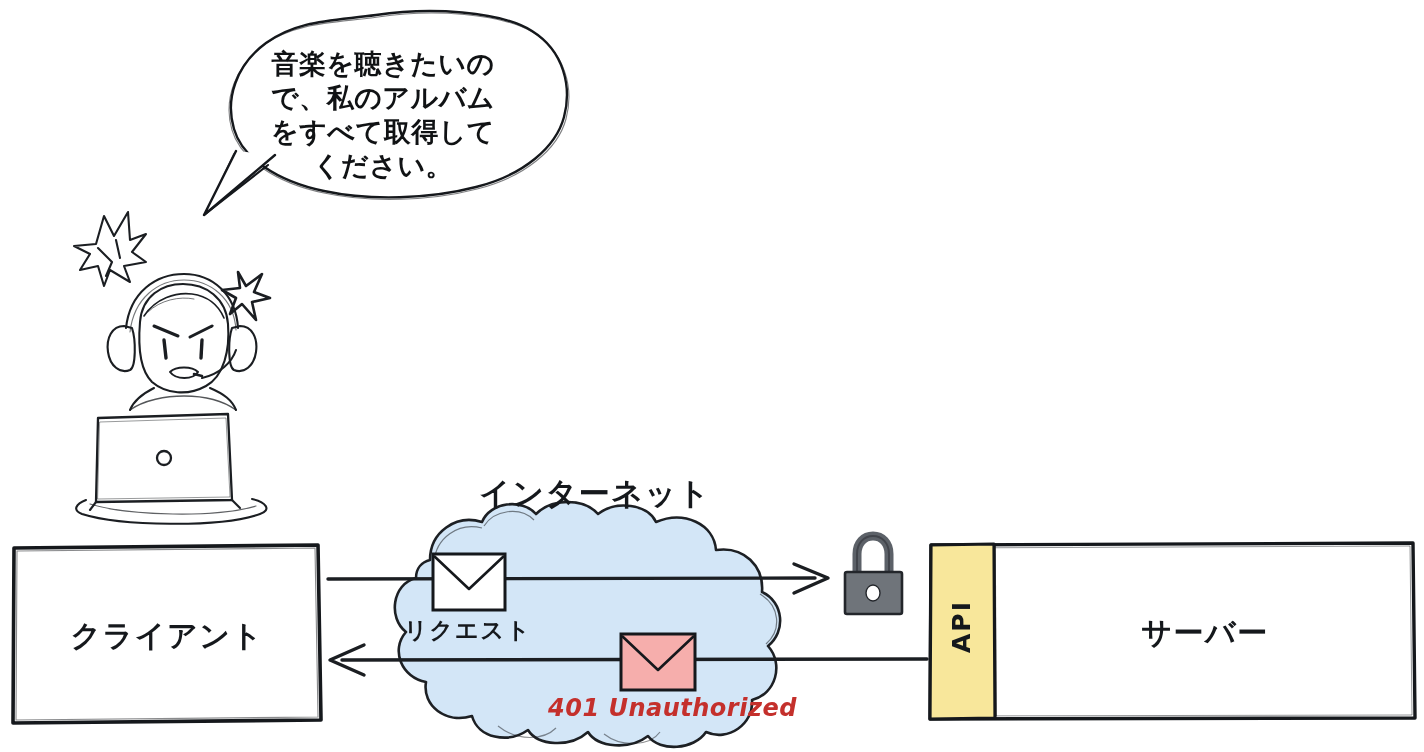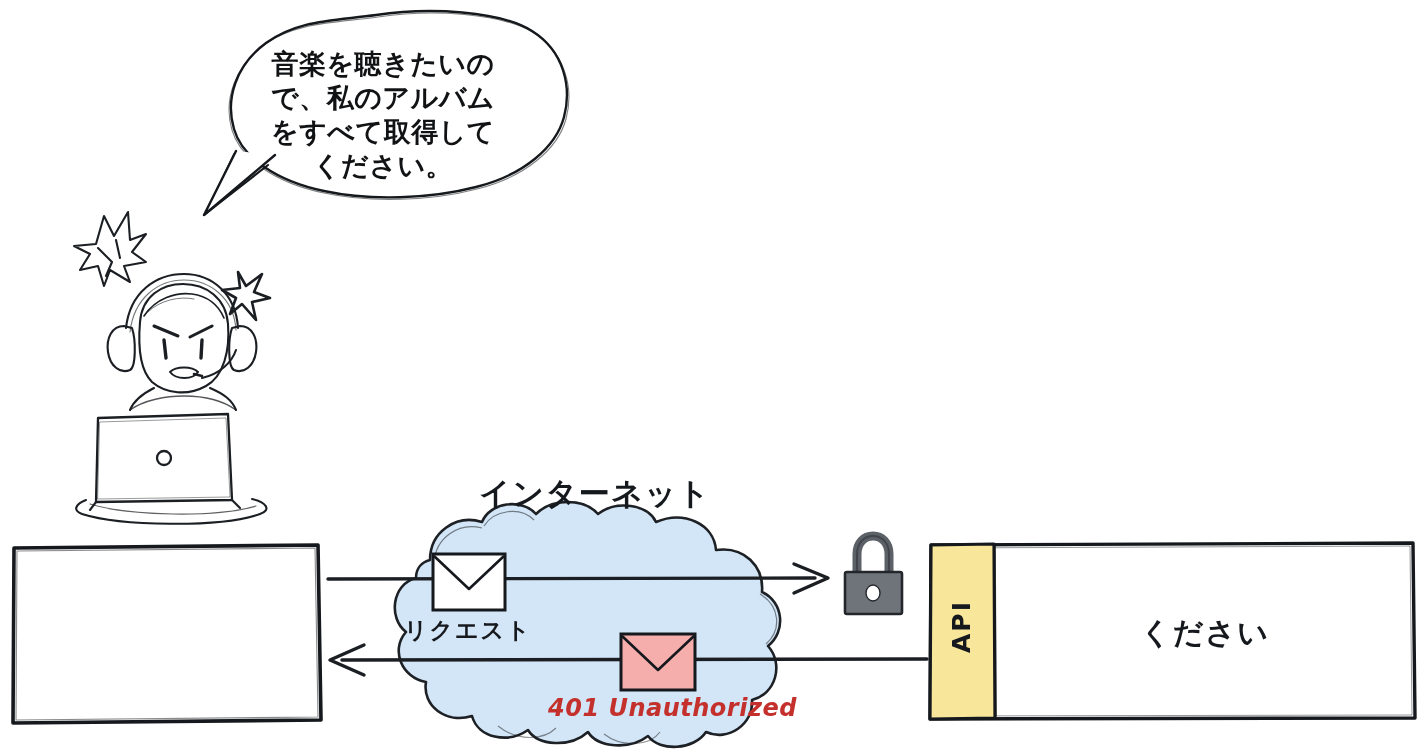--- a/index.html
+++ b/index.html
@@ -147,20 +147,21 @@
         <path d="M172,300 L180,308"></path>
       </g>
     </svg>
   </div>
 
   <div class="abs" style="left:8px; top:540px; width:318px; height:188px;">
     <svg width="318" height="188" viewBox="0 0 318 188">
       <path d="M6,8 L310,5 L313,180 L5,183 Z" fill="#ffffff" stroke="#15181c" stroke-width="3.6" stroke-linejoin="round"></path>
       <path d="M9,11 L307,8 L310,177 L8,180 Z" fill="none" stroke="#15181c" stroke-width="1.1" opacity="0.5"></path>
     </svg>
+    <div class="abs jp-label box-label" style="left:0; top:76px; width:318px; text-align:center;">クライアント</div>
   </div>
 
   <div class="abs" style="left:372px; top:498px; width:430px; height:254px;">
     <svg width="430" height="254" viewBox="0 0 430 254">
       <path d="M58,62 C58,34 84,16 110,24 C118,4 150,0 164,16 C180,0 212,0 226,16
                C244,2 276,6 284,24 C312,12 342,26 344,52 C372,48 392,68 390,94
                C412,104 414,134 396,148 C412,166 404,196 380,202 C382,226 356,244 334,234
                C322,252 288,254 276,238 C258,252 226,250 216,234 C198,250 166,248 156,232
                C136,246 106,240 100,218 C74,226 50,208 54,184 C30,180 18,152 34,134
                C16,120 20,86 44,80 C44,70 50,64 58,62 Z" fill="#d3e6f7" stroke="#1d2024" stroke-width="2.6" stroke-linejoin="round"></path>
@@ -216,16 +217,16 @@
   </div>
 
   <div class="abs" style="left:926px; top:540px; width:492px; height:182px;">
     <svg width="492" height="182" viewBox="0 0 492 182">
       <path d="M5,5 L487,3 L489,178 L4,179 Z" fill="#ffffff" stroke="#15181c" stroke-width="3.4" stroke-linejoin="round"></path>
       <path d="M8,8 L484,6 L486,175 L7,176 Z" fill="none" stroke="#15181c" stroke-width="1" opacity="0.45"></path>
       <path d="M5,5 L68,4 L69,178 L4,179 Z" fill="#f8e79b" stroke="#15181c" stroke-width="3.2" stroke-linejoin="round"></path>
       <path d="M69,6 L70,176" fill="none" stroke="#15181c" stroke-width="1.6" opacity="0.6"></path>
     </svg>
     <div class="abs api-label" style="left:-6px; top:72px; width:82px; text-align:center;">API</div>
-    <div class="abs jp-label box-label" style="left:69px; top:73px; width:420px; text-align:center;">ください</div>
+    <div class="abs jp-label box-label" style="left:69px; top:73px; width:420px; text-align:center;">サーバー</div>
   </div>
 
 </div>
 
 </body></html>

